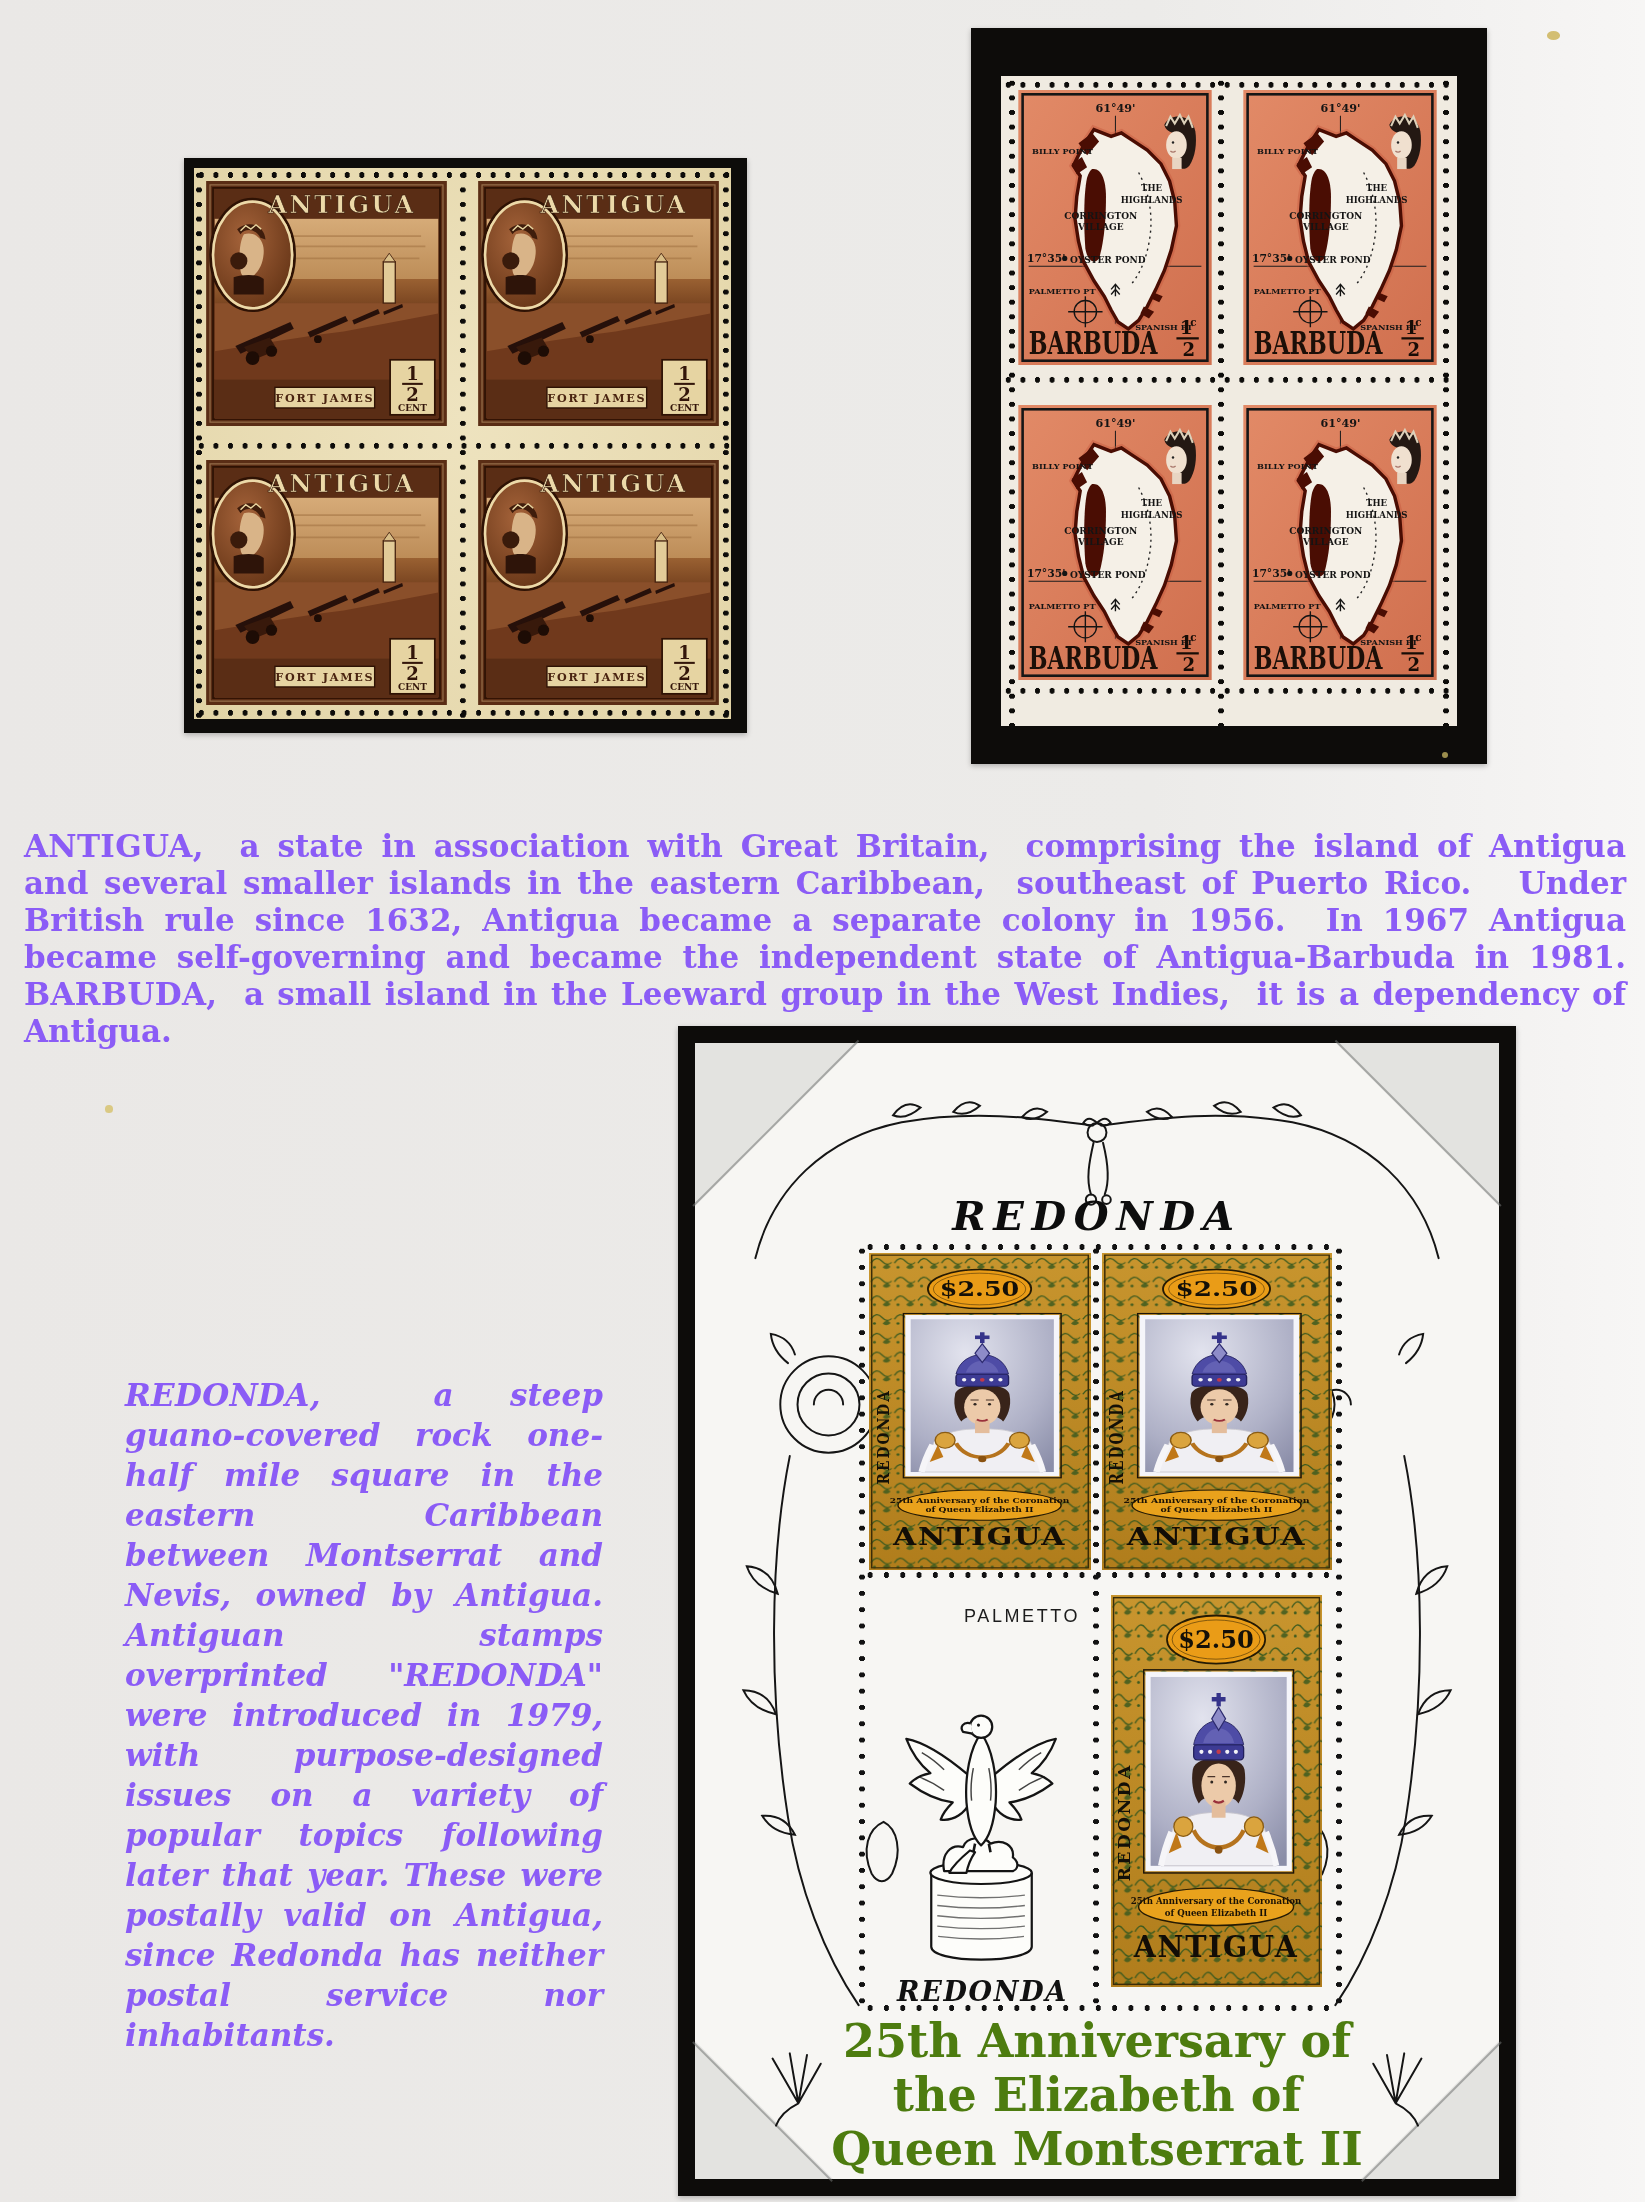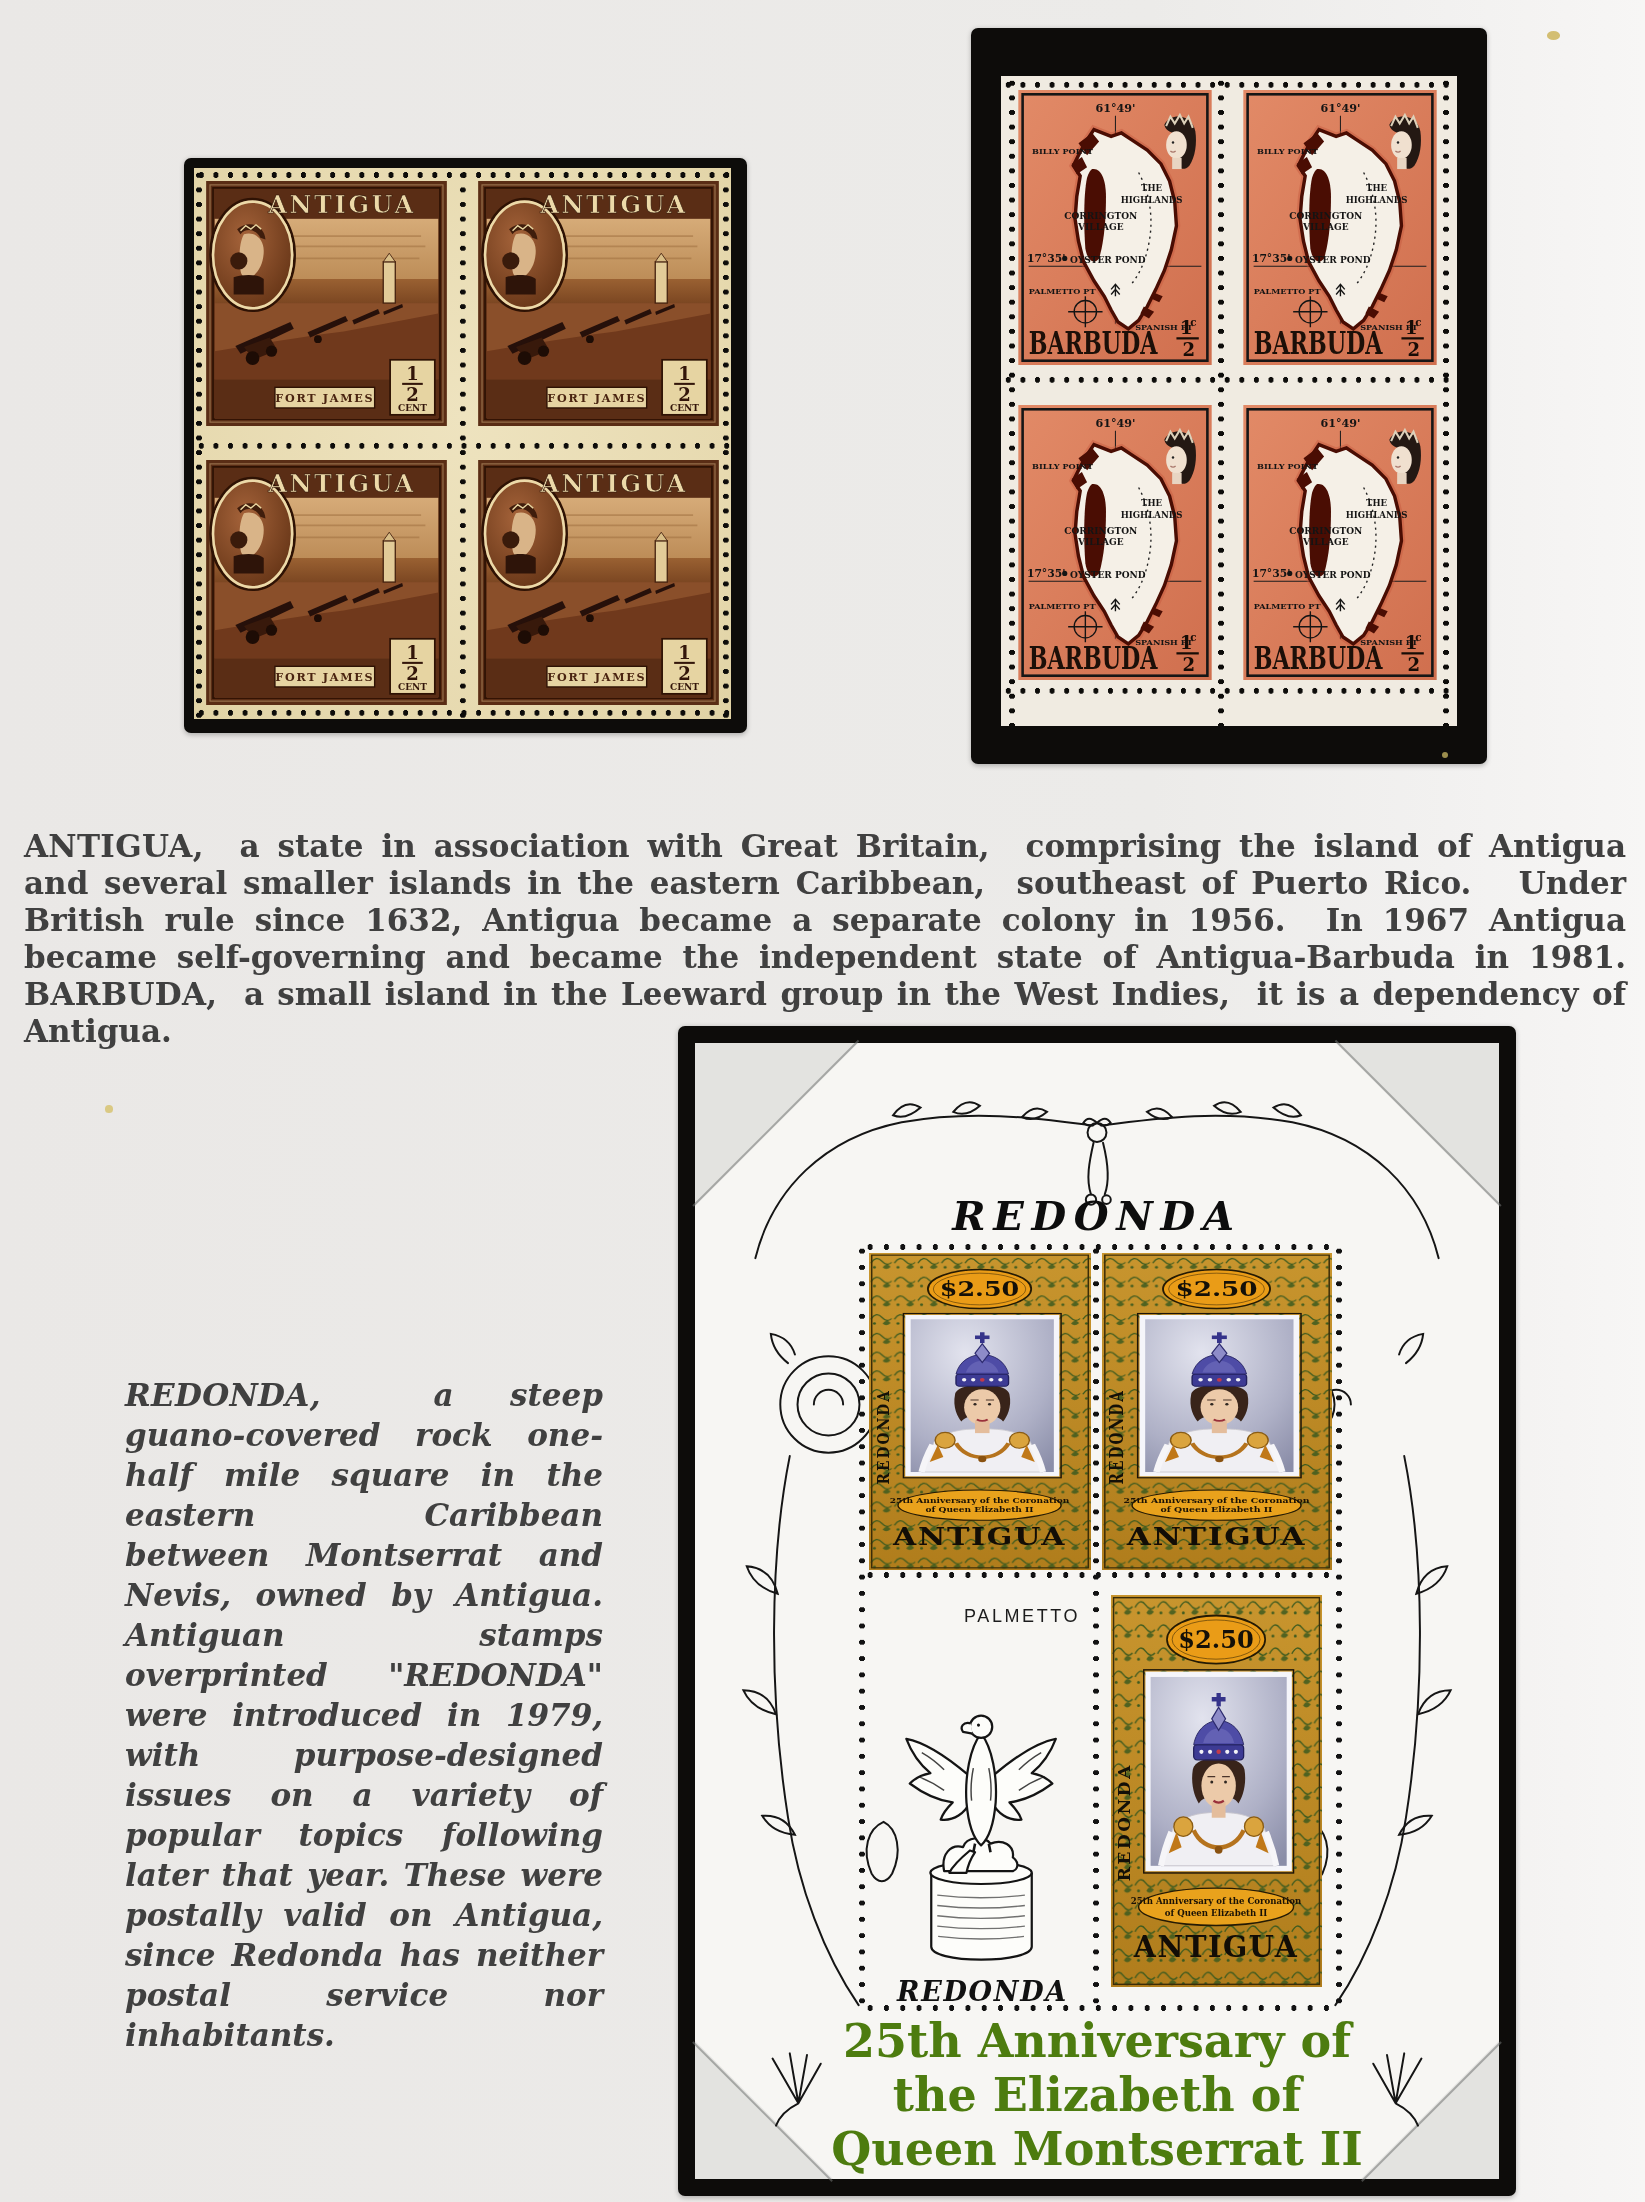--- a/index.html
+++ b/index.html
@@ -3,33 +3,33 @@
 <meta charset="utf-8">
 <style>
   html,body{margin:0;padding:0;}
   body{
     width:1646px;height:2203px;position:relative;overflow:hidden;
     background:linear-gradient(90deg,#eae8e6 0%,#ecebe9 70%,#f2f1f0 88%,#f7f6f5 100%);
     font-family:"DejaVu Serif", serif;
   }
   .abs{position:absolute;}
   
-  .card{position:absolute;background:#0d0c0a;border-radius:7px;box-shadow:0 1.7px 5.2px rgba(0,0,0,.25);}
+  .card{position:absolute;background:#0d0c0a;border-radius:0;box-shadow:0 1.7px 5.2px rgba(0,0,0,.25);}
   .paper{position:absolute;}
   
   .perf-h{position:absolute;height:7.7px;
     background-image:radial-gradient(circle 2.7px, var(--dot,#0d0c0a) 97%, rgba(0,0,0,0) 100%);
     background-size:14.6px 7.7px;background-repeat:repeat-x;}
   .perf-v{position:absolute;width:7.7px;
     background-image:radial-gradient(circle 2.7px, var(--dot,#0d0c0a) 97%, rgba(0,0,0,0) 100%);
     background-size:7.7px 14.6px;background-repeat:repeat-y;}
   .sheet .perf-h{--dot:#121212;background-size:16.3px 7.7px;}
   .sheet .perf-v{--dot:#121212;background-size:7.7px 16.3px;}
   
-  .para{position:absolute;color:#404040;text-align:justify;text-align-last:left;
+  .para{position:absolute;color:#8b5cf6;text-align:justify;text-align-last:left;
     white-space:pre-wrap;font-weight:700;}
   .para b{font-weight:900;letter-spacing:0.3px;}
   .para-antigua{left:24px;top:797px;width:1602px;font-size:31px;line-height:37px;word-spacing:2.6px;}
   .para-redonda{left:125px;top:1344px;width:478px;font-size:31px;line-height:40px;word-spacing:1.7px;font-style:italic;}
   
   .sheet-paper{position:absolute;left:17px;top:17px;width:804px;height:1136px;background:#f7f6f3;}
   .mount{position:absolute;background:rgba(150,153,150,.20);}
   .mount-line{position:absolute;height:1.7px;background:rgba(115,117,114,.55);transform-origin:0 50%;}
   .sheet-title{position:absolute;left:0;top:149px;width:100%;text-align:center;
     font-style:italic;font-weight:bold;font-size:40px;letter-spacing:7.7px;color:#0d0d0d;}

